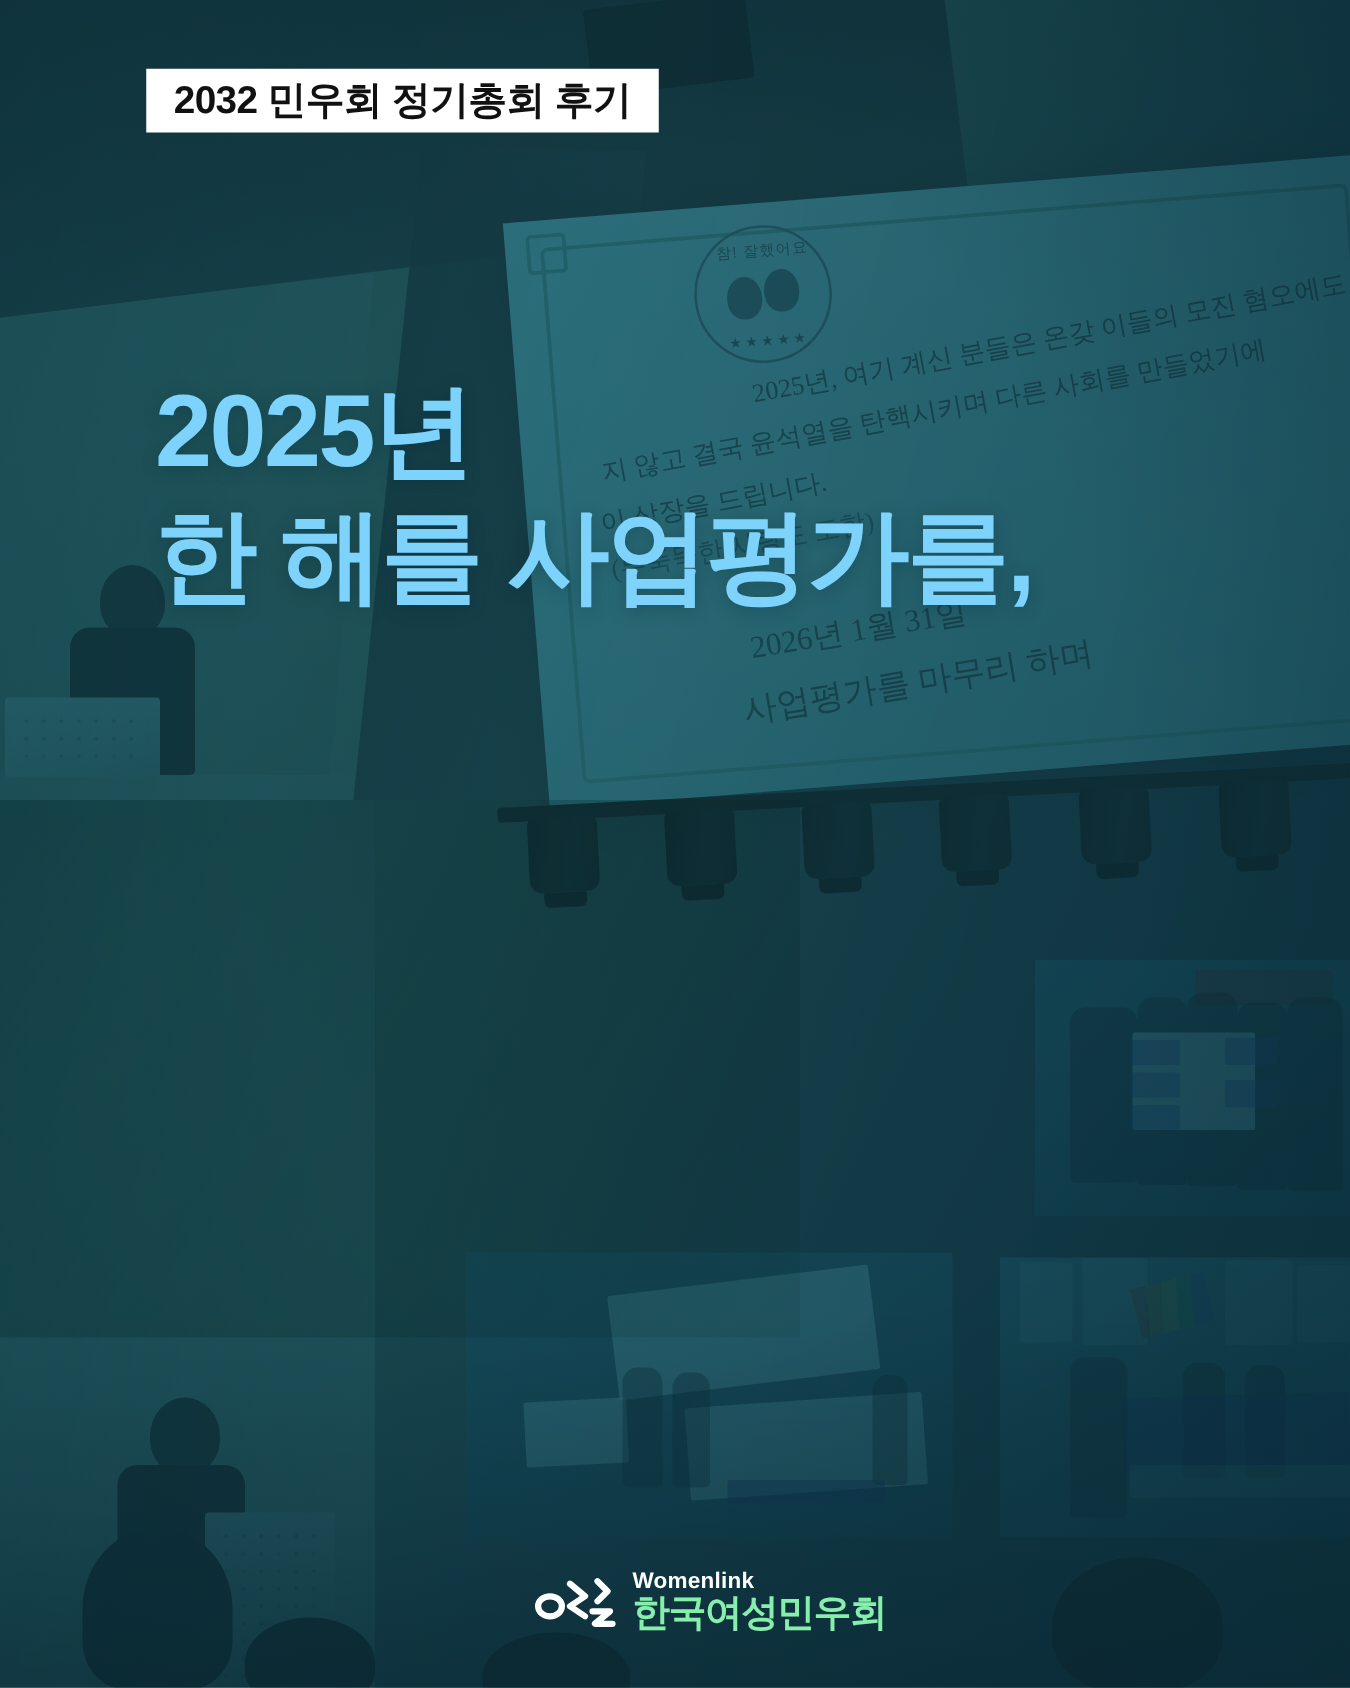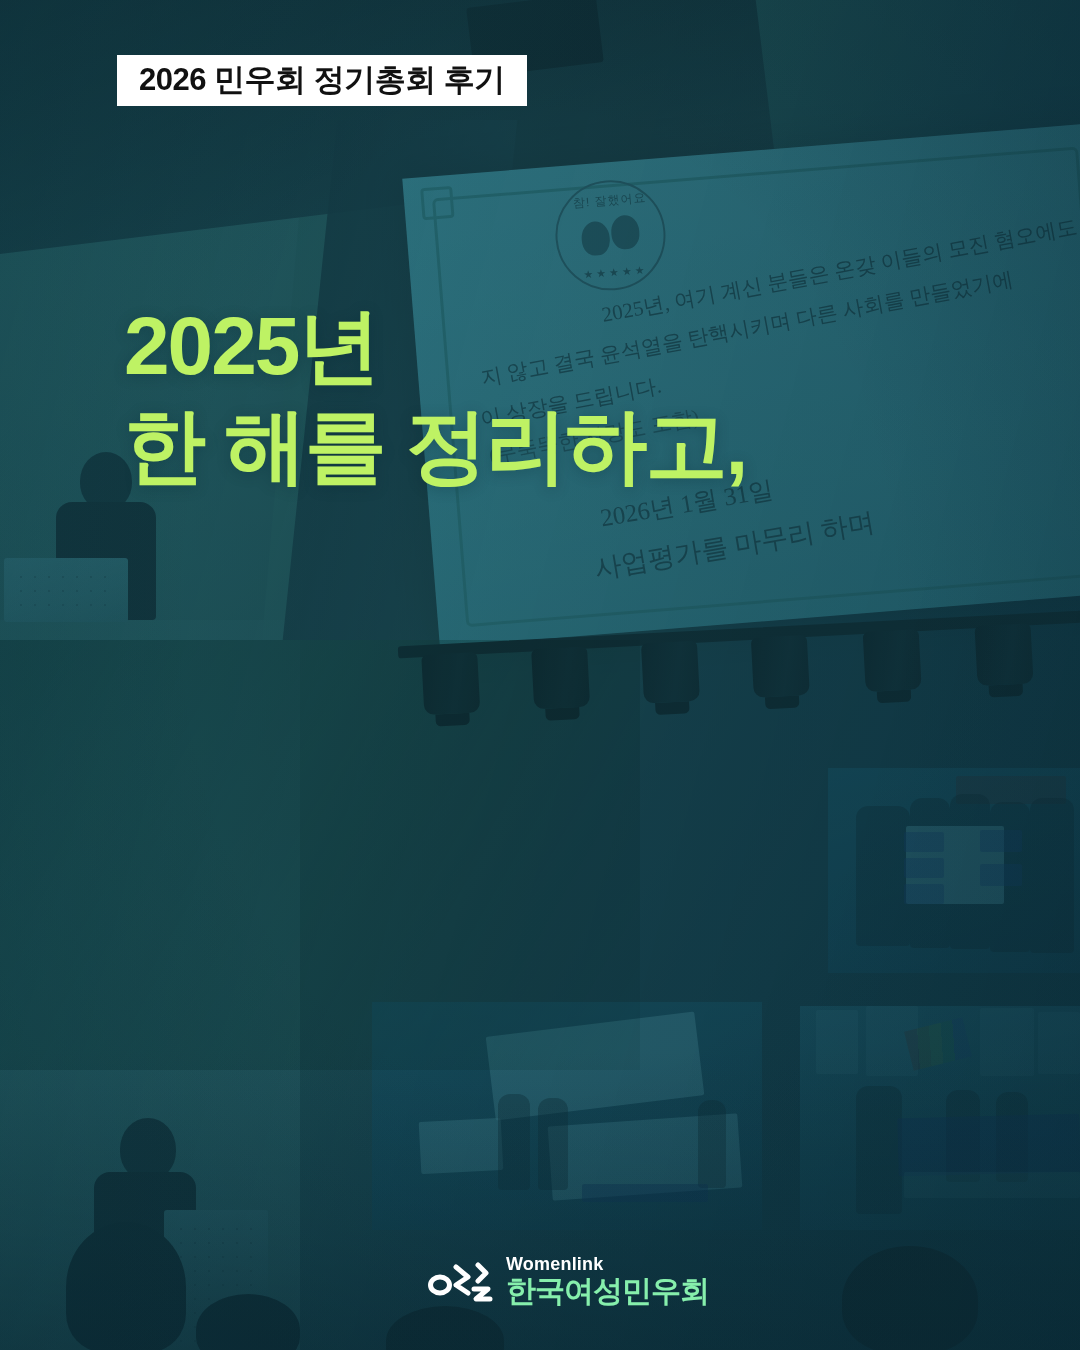--- a/index.html
+++ b/index.html
@@ -218,21 +218,21 @@
     padding:9px 22px 11px 22px;
     color:#111111;
     font-size:31px; font-weight:bold;
     letter-spacing:-0.5px;
     line-height:1;
     white-space:nowrap;
   }
 
   .headline-a {
     position:absolute; left:124px; top:296px;
-    color:#bef264;
+    color:#7dd3fc;
     font-size:82px; font-weight:bold;
     line-height:1.22;
     letter-spacing:-2px;
     text-shadow:0 2px 14px rgba(8,40,50,.30);
   }
   .headline-b {
     position:absolute; left:124px; top:650px;
     color:#ffffff;
     font-size:82px; font-weight:bold;
     line-height:1.22;
@@ -382,25 +382,25 @@
 
     <div class="tint-main"></div>
     <div class="tint-green-block"></div>
     <div class="tint-teal-wash"></div>
     <div class="tint-dark-bottom"></div>
     <div class="tint-vignette"></div>
   </div>
 
   <div class="content">
 
-    <div class="badge">2026 민우회 정기총회 후기</div>
+    <div class="badge">2032 민우회 정기총회 후기</div>
 
     <div class="headline-a">
       <span class="hl-line">2025년</span>
-      <span class="hl-line">한 해를 정리하고,</span>
+      <span class="hl-line">한 해를 사업평가를,</span>
     </div>
 
     <div class="headline-b">
     </div>
 
     <div class="logo">
       <svg class="logo-mark" viewBox="0 0 66 44" aria-hidden="true">
         <ellipse cx="12" cy="26" rx="9.5" ry="8" fill="none" stroke="#ffffff" stroke-width="5"></ellipse>
         <path d="M28 8 L40 18 L28 26 L40 34" fill="none" stroke="#ffffff" stroke-width="5" stroke-linecap="round" stroke-linejoin="round"></path>
         <path d="M50 6 L58 14 L50 22" fill="none" stroke="#ffffff" stroke-width="5" stroke-linecap="round" stroke-linejoin="round"></path>

